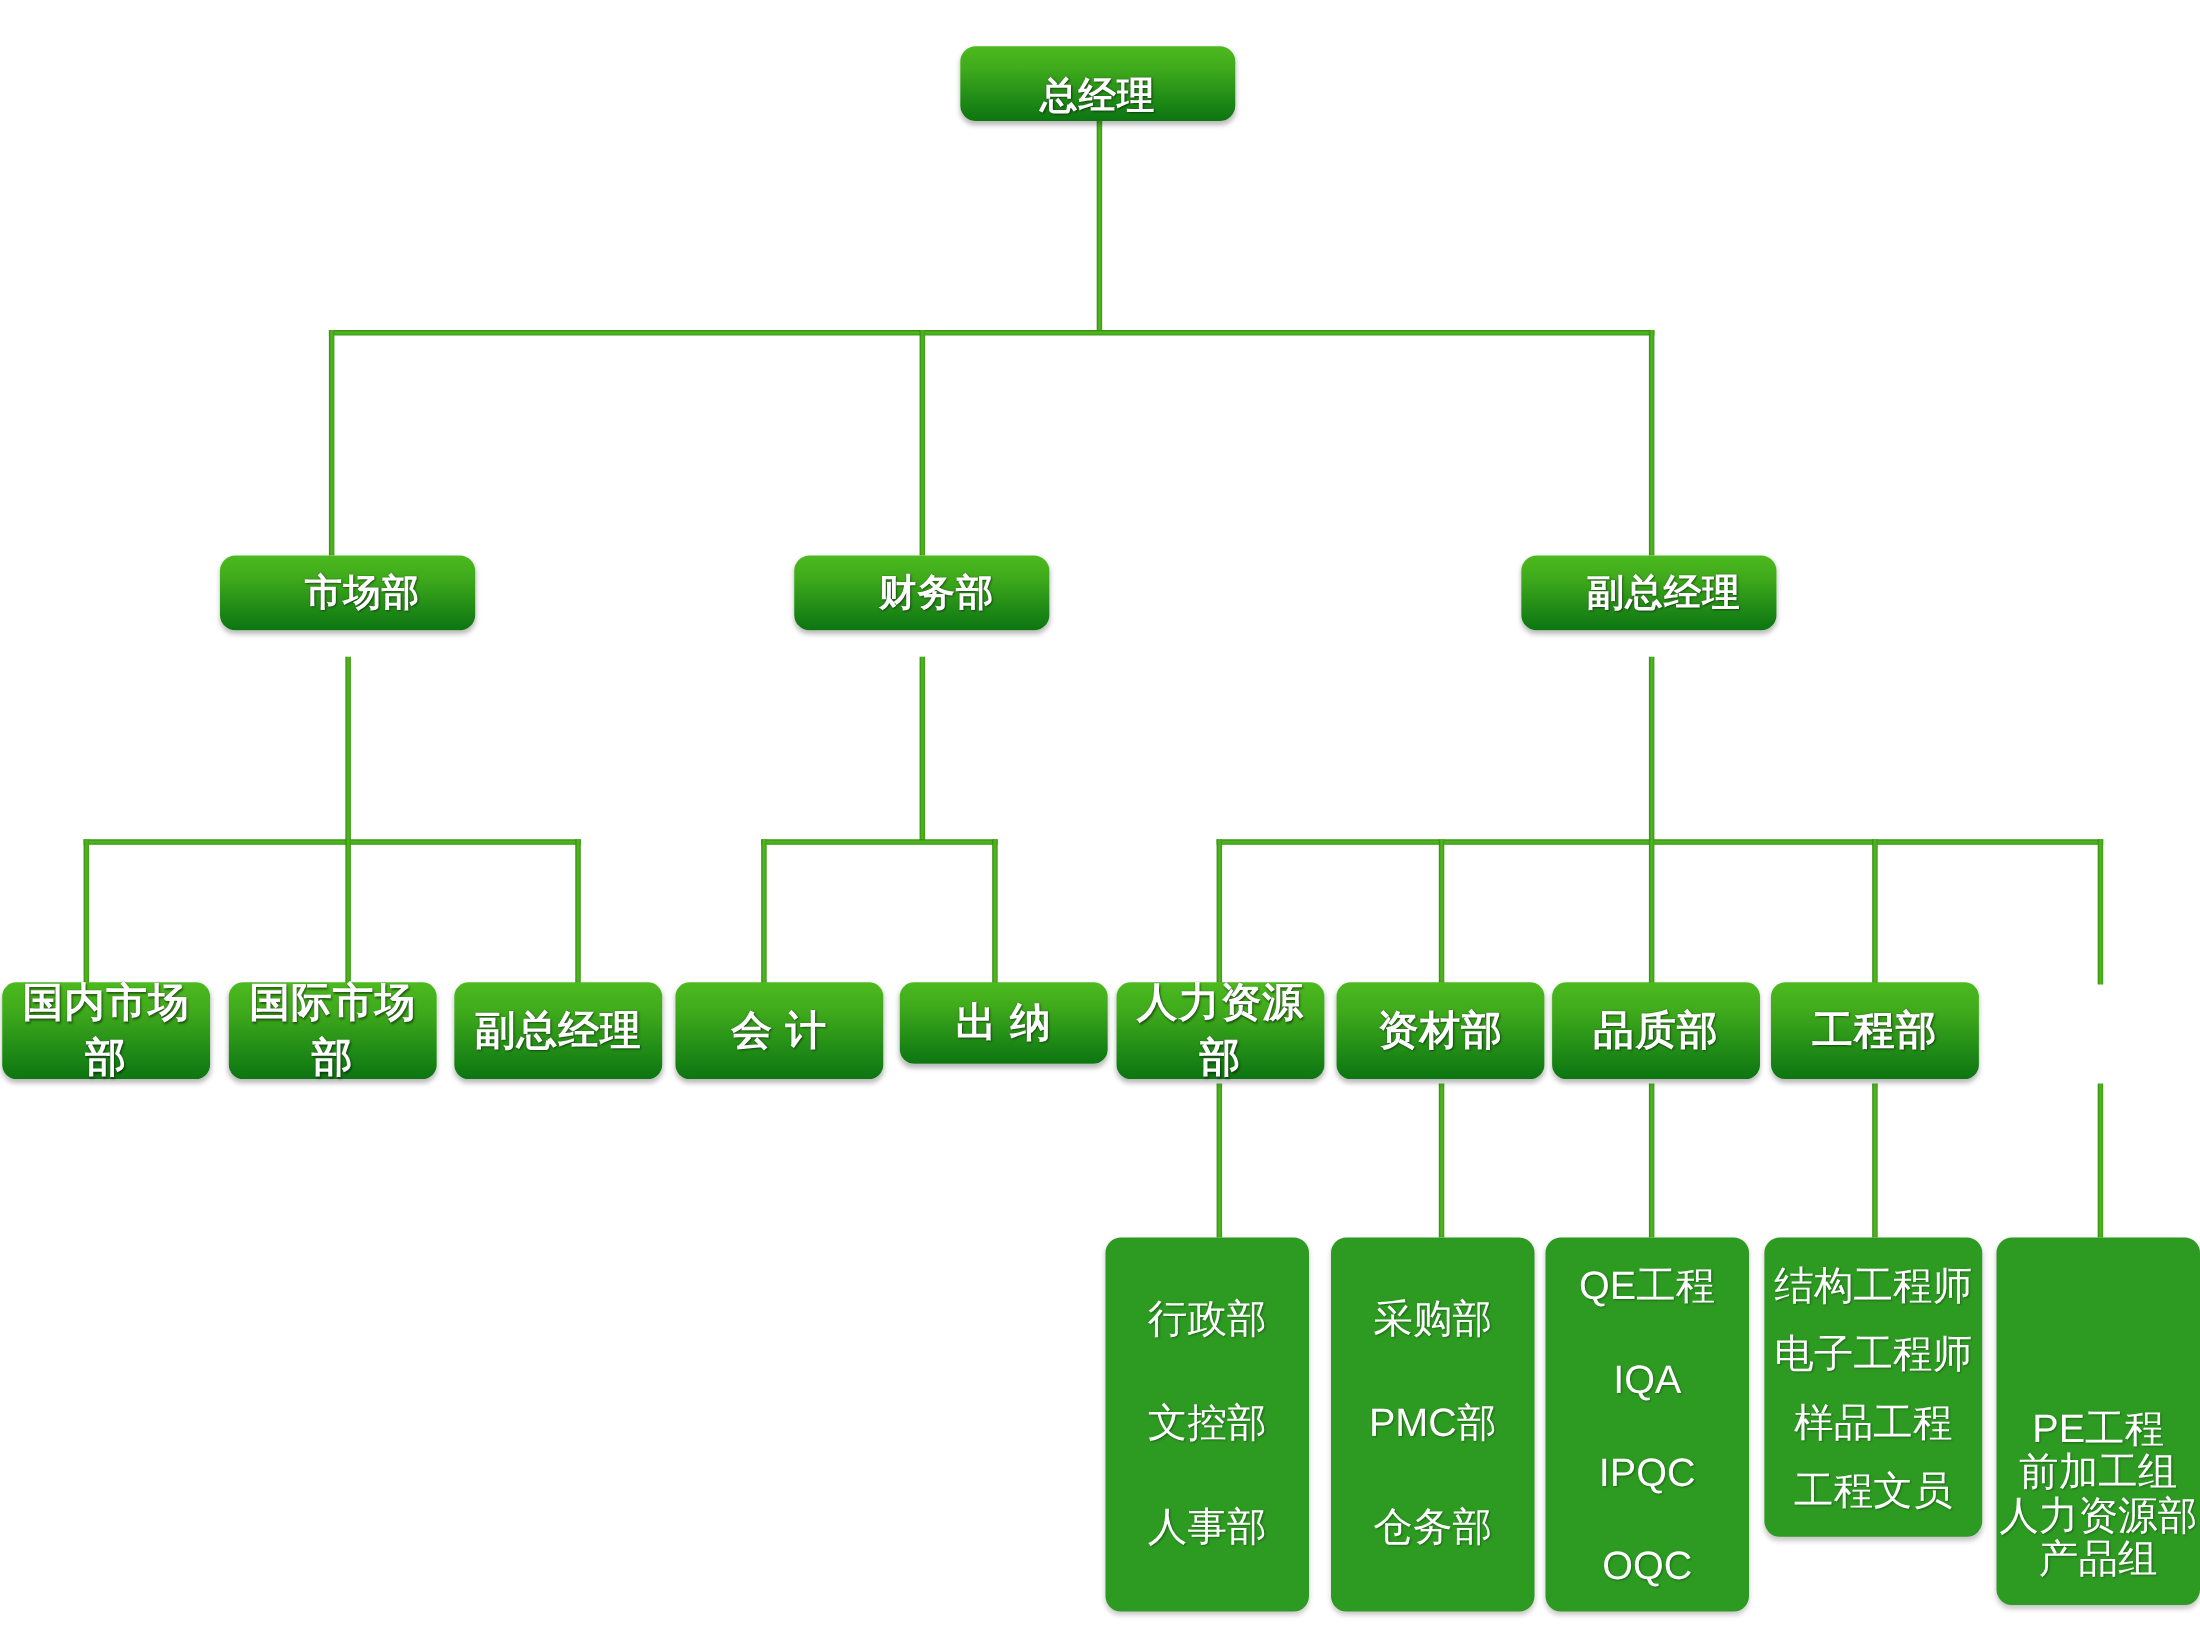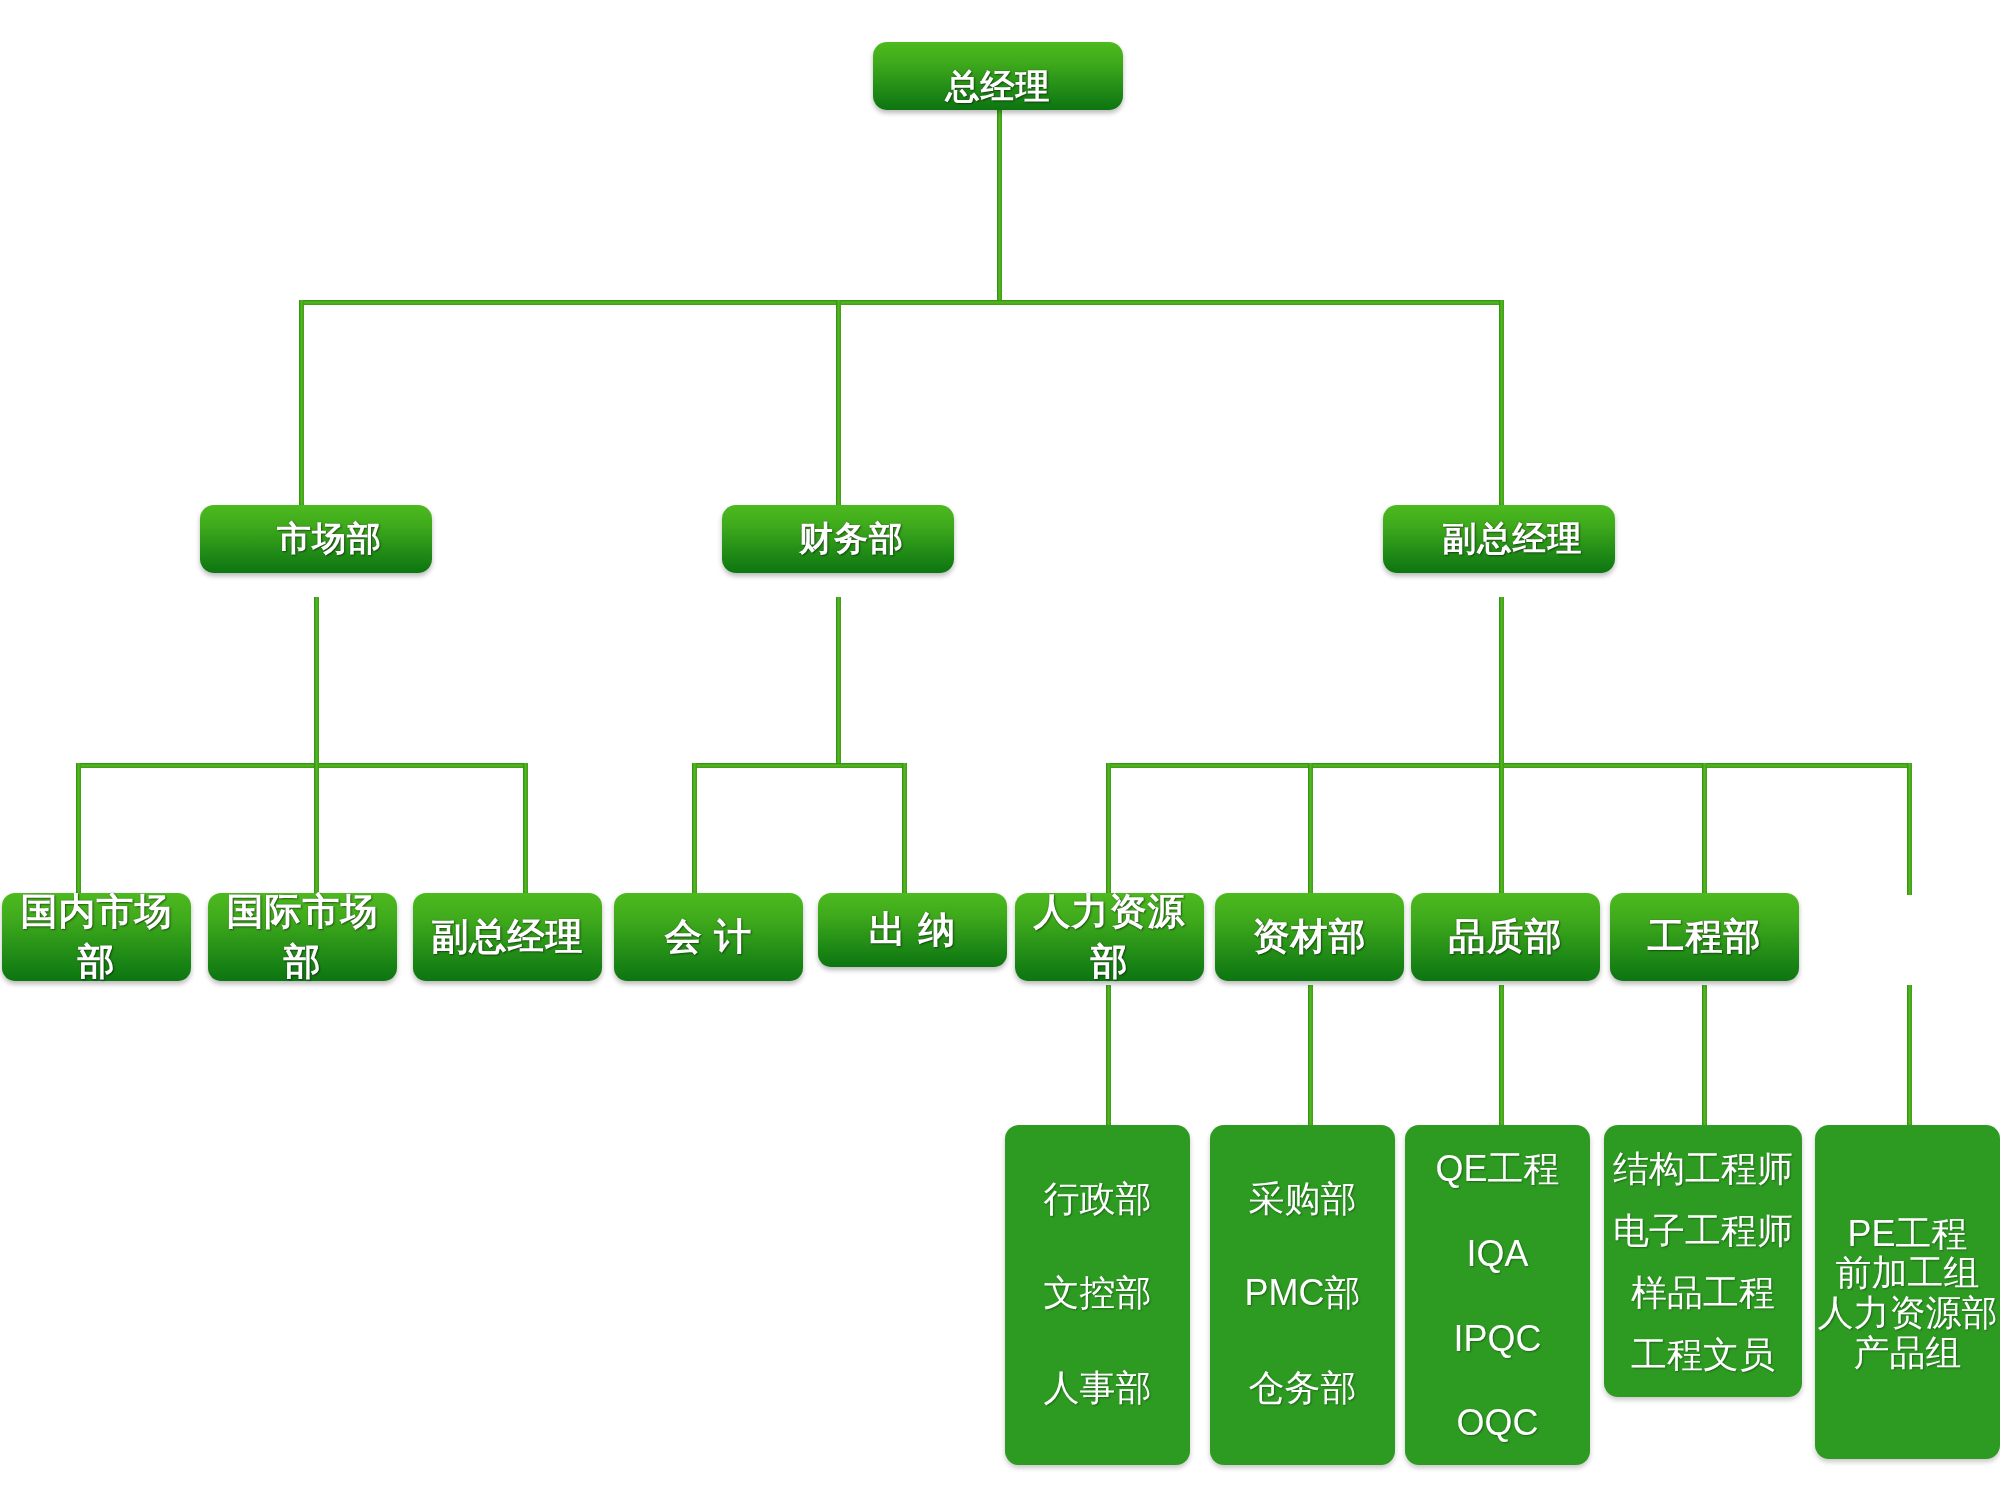--- a/index.html
+++ b/index.html
@@ -185,20 +185,20 @@
     <div class="row">OQC</div>
   </div>
 
   <div class="listbox" style="left:1604px; top:1125px; width:198px; height:272px; justify-content:space-between; padding:24px 6px 22px 6px;">
     <div class="row">结构工程师</div>
     <div class="row">电子工程师</div>
     <div class="row">样品工程</div>
     <div class="row">工程文员</div>
   </div>
 
-  <div class="listbox" style="left:1815px; top:1125px; width:185px; height:334px; justify-content:center; padding:24px 6px 22px 6px;">
+  <div class="listbox" style="left:1815px; top:1125px; width:185px; height:334px; justify-content:flex-end; padding:24px 6px 22px 6px;">
     <div class="row">PE工程</div>
     <div class="row">前加工组</div>
     <div class="row">人力资源部</div>
     <div class="row">产品组</div>
   </div>
 
 </div>
 
 </body></html>

